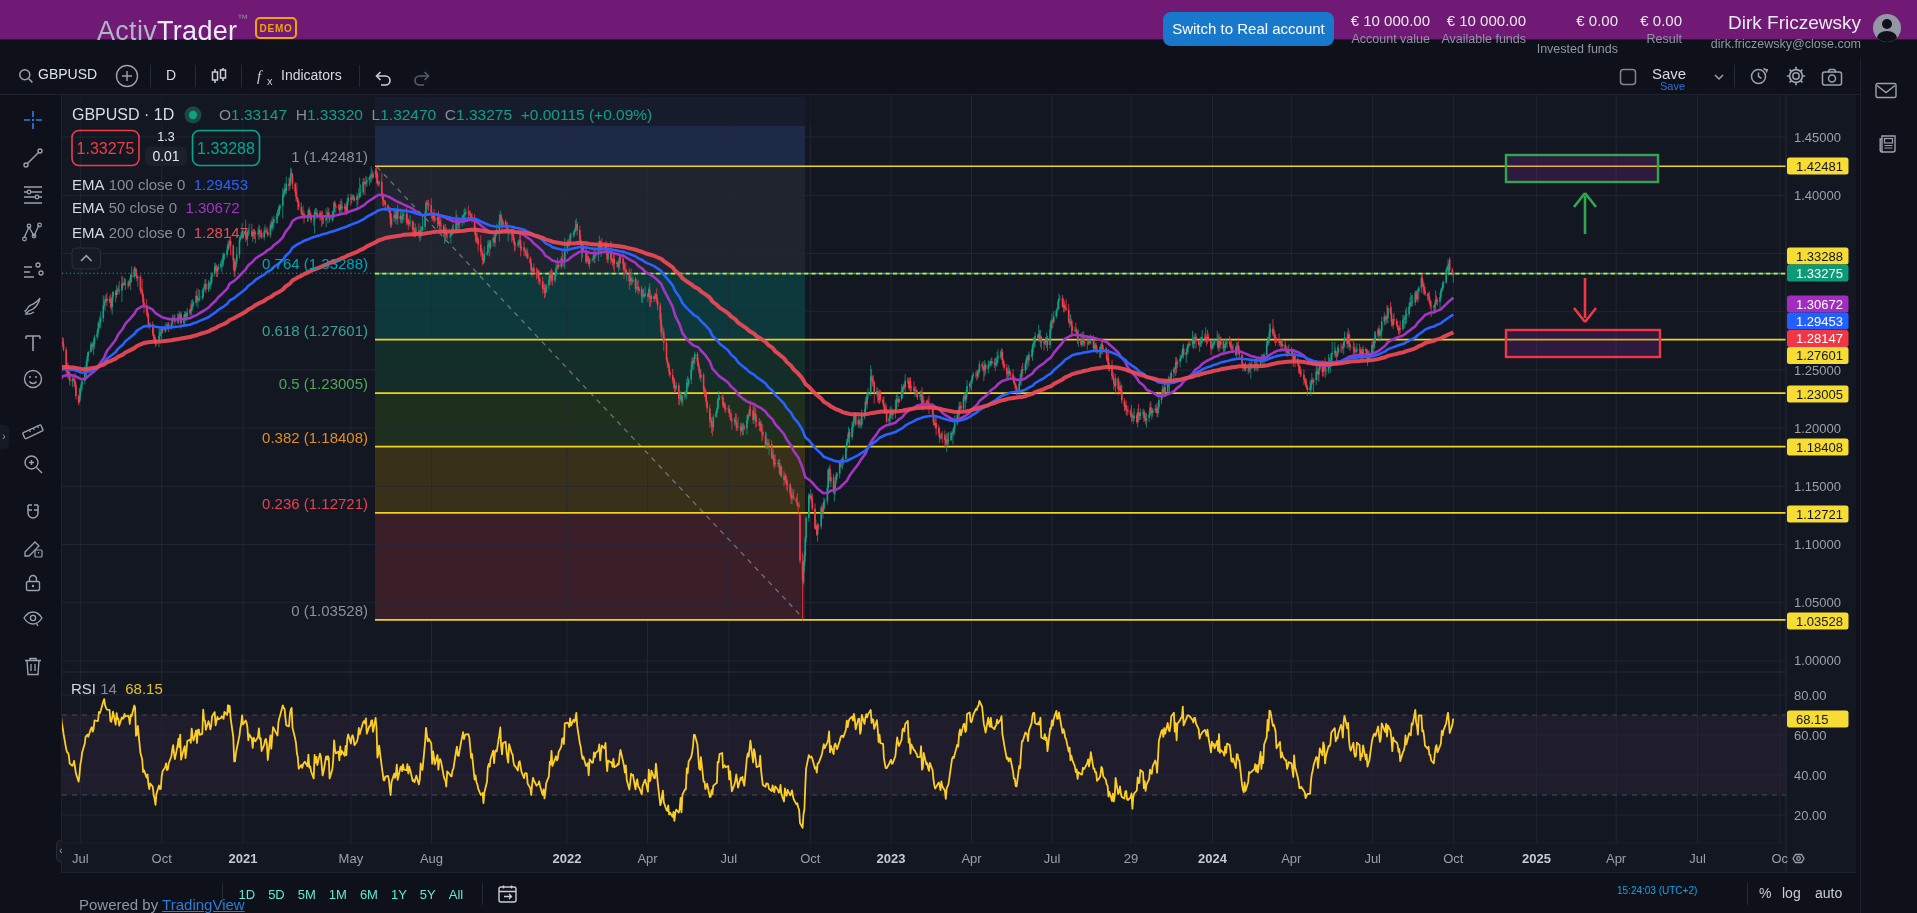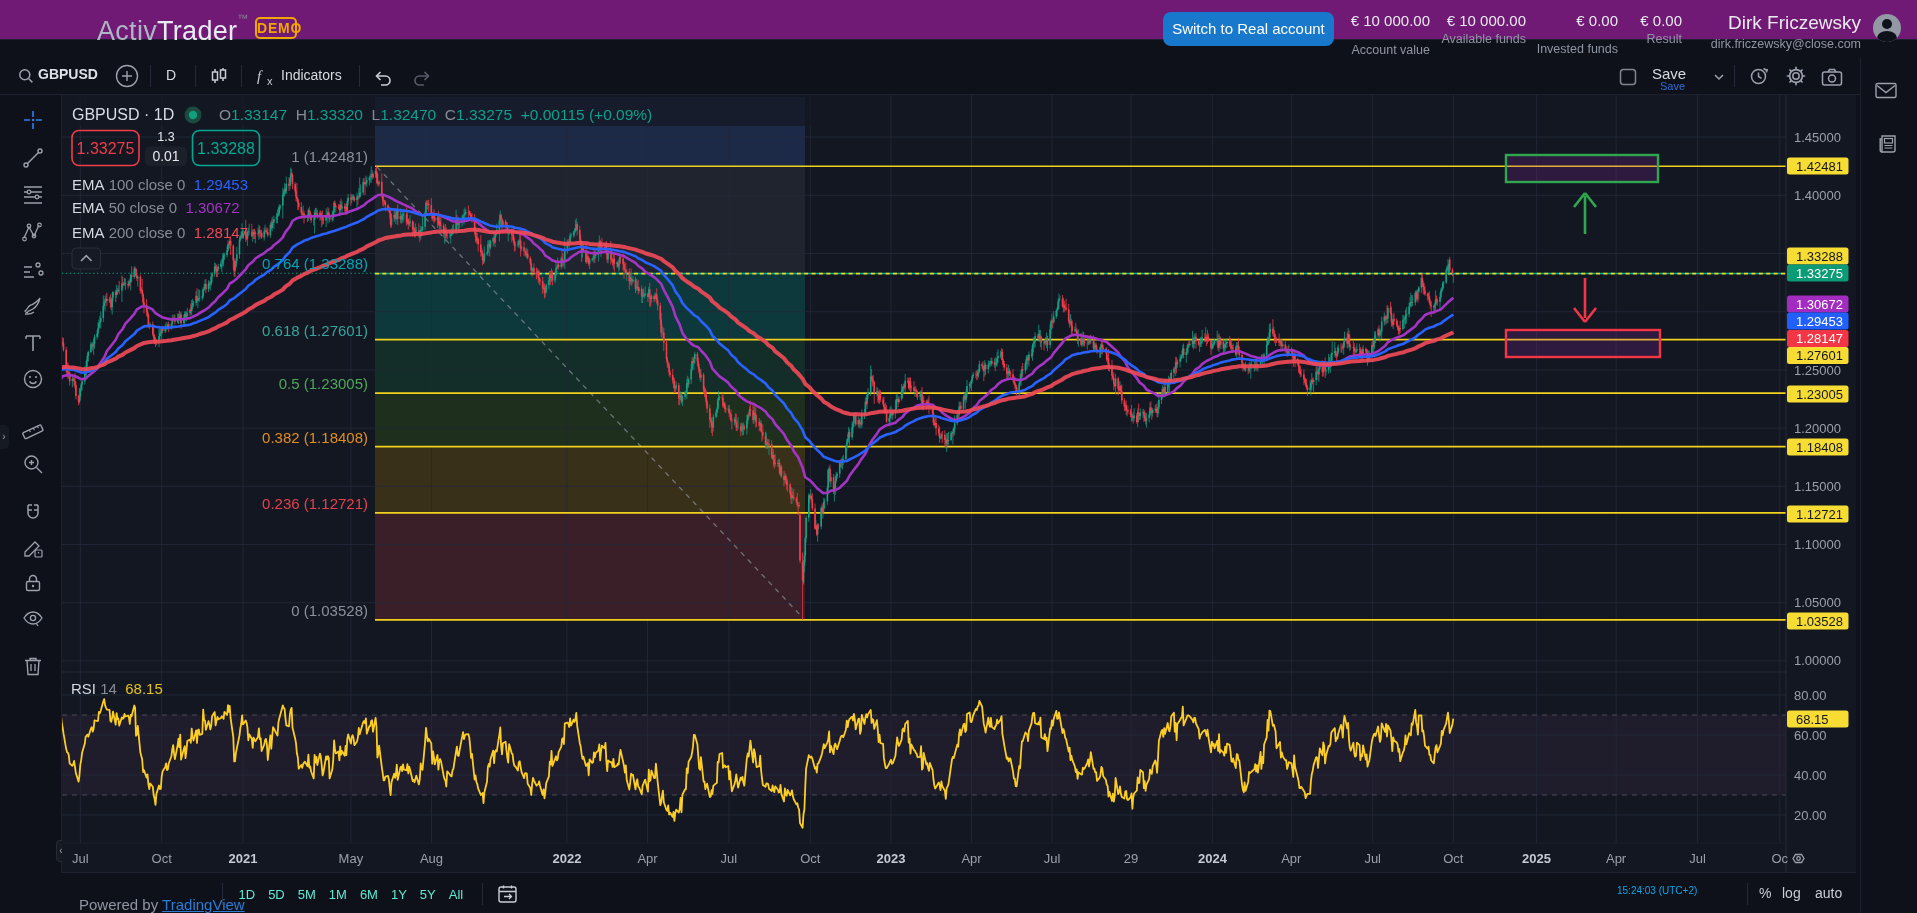--- a/index.html
+++ b/index.html
@@ -9,25 +9,25 @@
 #leftbar{position:absolute;left:0;top:95px;width:62px;height:778px;background:#0e1119;border-right:1px solid #1e2230}
 #rightbar{position:absolute;left:1860px;top:58px;width:57px;height:855px;background:#0e1119;border-left:1px solid #1e2230}
 #bottombar{position:absolute;left:62px;top:874px;width:1794px;height:39px;background:#0e1119;color:#c9ced6}
 #chartwrap{position:absolute;left:62px;top:95px;width:1794px;height:778px;background:#131722}
 .sep{display:inline-block;width:1px;height:22px;background:#242a38;vertical-align:middle}
 .tfbtn{display:inline-block;margin:0 6.5px;font-size:13px;color:#5eead4}
 </style></head><body>
 <div id="stage">
 <div id="topbar">
  <div class="abs" style="left:97px;top:12px;font-size:27px;letter-spacing:0.3px"><span style="color:#aeb6c4">Activ</span><span style="color:#e8ecf3">Trader</span><span style="color:#8a8f99;font-size:11px;vertical-align:18px">™</span></div>
- <div class="abs" style="left:255px;top:17px;width:42px;height:22px;border:2px solid #f0a500;border-radius:5px;color:#f0a500;font-size:14px;font-weight:bold;letter-spacing:0.8px;text-align:center;line-height:19px">DEMO</div>
+ <div class="abs" style="left:255px;top:17px;width:42px;height:22px;border:2px solid #f0a500;border-radius:5px;color:#f0a500;font-size:10px;font-weight:bold;letter-spacing:0.8px;text-align:center;line-height:19px">DEMO</div>
  <div class="abs" style="left:1163px;top:12px;width:171px;height:34px;background:#1878cc;border-radius:8px;color:#fff;font-size:15px;text-align:center;line-height:34px">Switch to Real account</div>
  <div class="abs" style="left:1280px;top:12px;width:150px;text-align:right">
         <div style="font-size:15px;color:#e8eaed">€ 10 000.00</div>
-        <div style="font-size:12.5px;color:#8f96a3;margin-top:14px">Account value</div>
+        <div style="font-size:12.5px;color:#8f96a3;margin-top:3px">Account value</div>
       </div>
  <div class="abs" style="left:1376px;top:12px;width:150px;text-align:right">
         <div style="font-size:15px;color:#e8eaed">€ 10 000.00</div>
         <div style="font-size:12.5px;color:#8f96a3;margin-top:3px">Available funds</div>
       </div>
  <div class="abs" style="left:1468px;top:12px;width:150px;text-align:right">
         <div style="font-size:15px;color:#e8eaed">€ 0.00</div>
         <div style="font-size:12.5px;color:#8f96a3;margin-top:13px">Invested funds</div>
       </div>
  <div class="abs" style="left:1532px;top:12px;width:150px;text-align:right">
@@ -41,21 +41,21 @@
  <div class="abs" style="left:1873px;top:14px;width:28px;height:28px;border-radius:50%;background:#9298a4;overflow:hidden">
    <div class="abs" style="left:9px;top:5px;width:10px;height:10px;border-radius:50%;background:#0e1119"></div>
    <div class="abs" style="left:4px;top:17px;width:20px;height:14px;border-radius:50%;background:#0e1119"></div>
  </div>
 </div>
 <div id="toolbar">
  <div class="abs" style="left:18px;top:10px"><svg width="16" height="16" viewBox="0 0 16 16" fill="none">
           <circle cx="6.8" cy="6.8" r="5" stroke="#9ba1ad" stroke-width="1.5"></circle>
           <path d="M10.8 10.8l3.6 3.6" stroke="#9ba1ad" stroke-width="1.5"></path>
         </svg></div>
- <div class="abs" style="left:38px;top:8px;font-size:14px;font-weight:bold;color:#dde1e8">GBPUSD</div>
+ <div class="abs" style="left:38px;top:8px;font-size:14px;font-weight:normal;color:#dde1e8">GBPUSD</div>
  <div class="abs" style="left:115px;top:6px"><svg width="24" height="24" viewBox="0 0 24 24" fill="none">
           <circle cx="12" cy="12" r="10.5" stroke="#9ba1ad" stroke-width="1.4"></circle>
           <path d="M12 7v10M7 12h10" stroke="#9ba1ad" stroke-width="1.4"></path>
         </svg></div>
  <div class="sep abs" style="left:150px;top:7px"></div>
  <div class="abs" style="left:166px;top:9px;font-size:14px;color:#d7dae0">D</div>
  <div class="sep abs" style="left:195px;top:7px"></div>
  <div class="abs" style="left:208px;top:7px"><svg width="22" height="22" viewBox="0 0 22 22" fill="none">
           <path d="M7 4v3M7 15v3M4.5 7h5v8h-5zM15 3v2M15 13v3M12.5 5h5v8h-5z" stroke="#c9ced6" stroke-width="1.5"></path>
         </svg></div>

